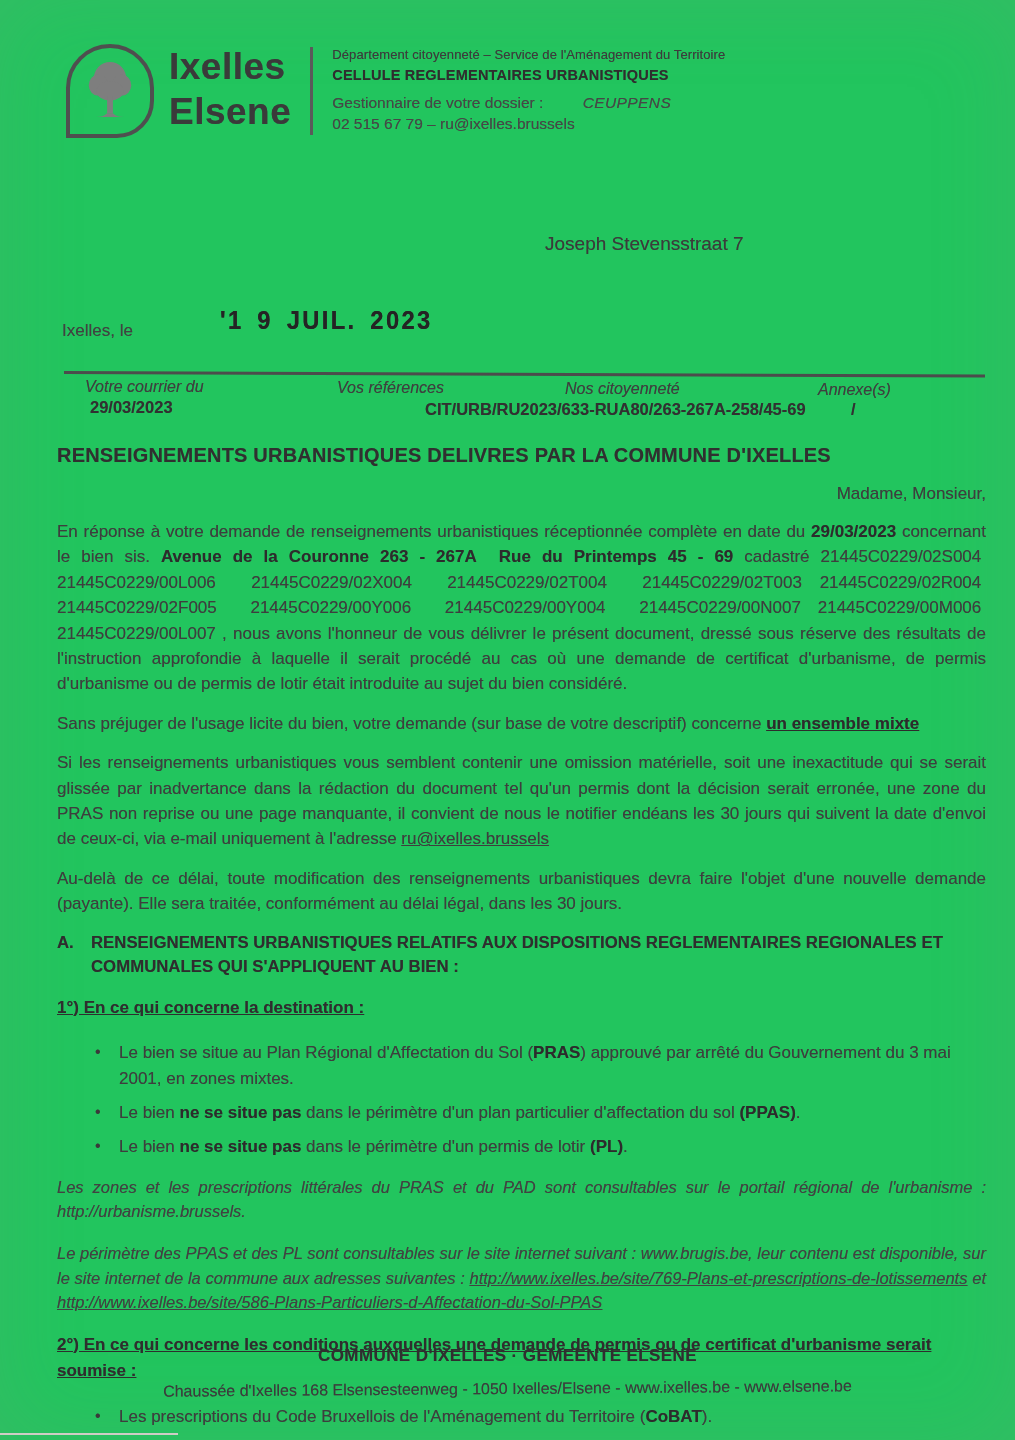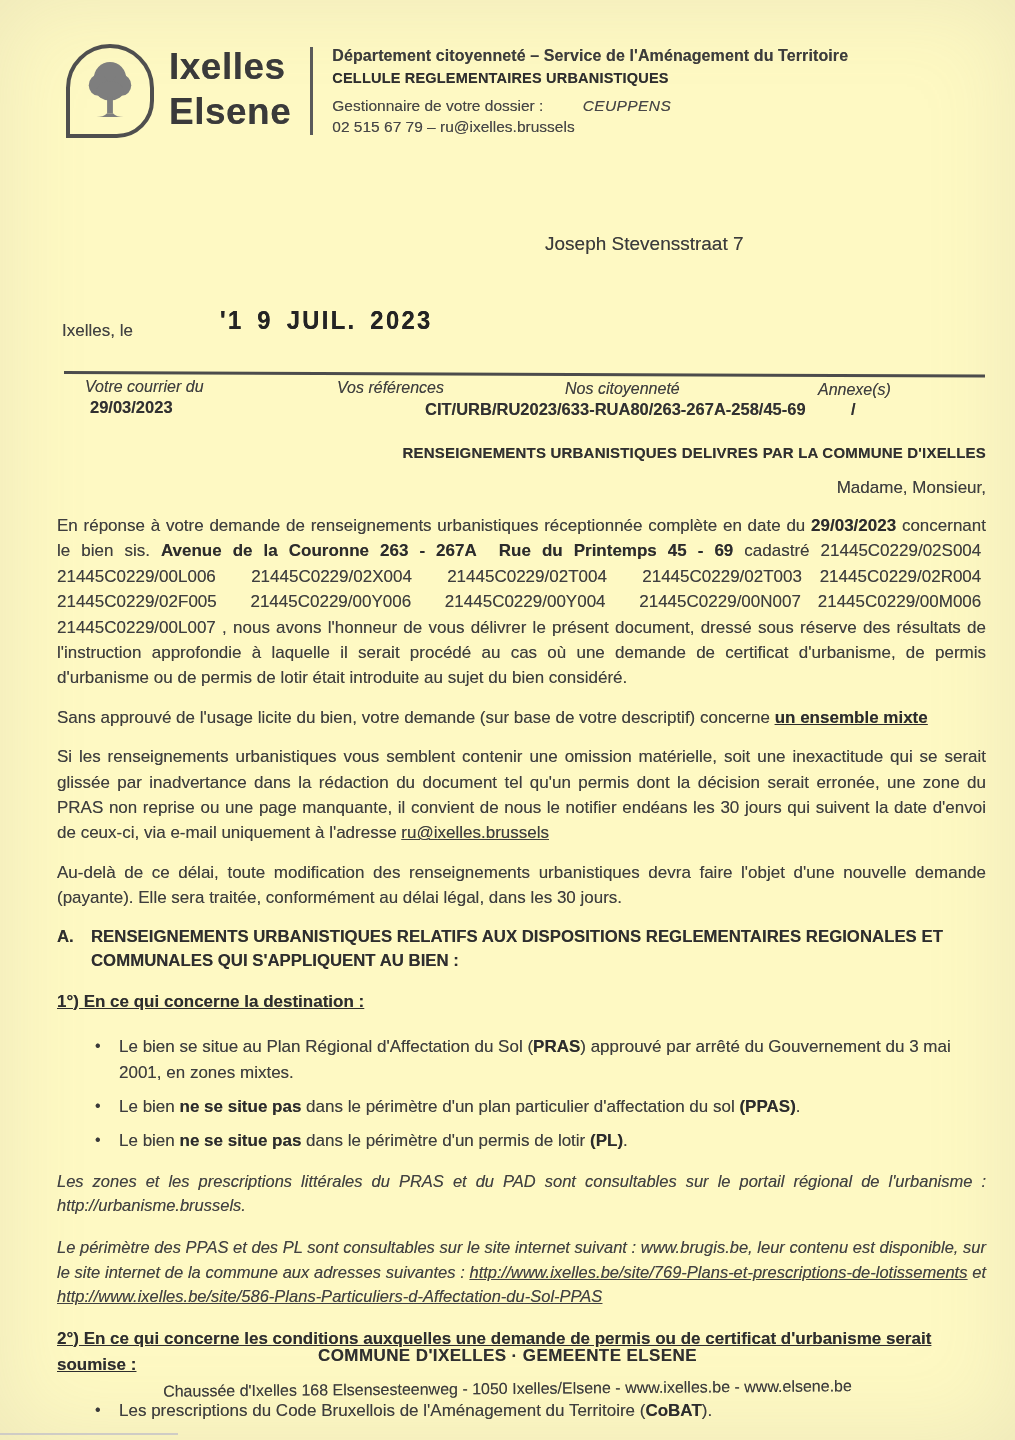--- a/index.html
+++ b/index.html
@@ -1,35 +1,35 @@
 <!DOCTYPE html>
 <html><head>
 <meta charset="utf-8">
 <style>
   html,body { margin:0; padding:0; }
   body { width:1015px; height:1440px; background:#e9e7e2; font-family:"Liberation Sans",sans-serif; }
 
   .page {
     position:relative; width:1015px; height:1440px; overflow:hidden;
-    background:#fef9c3; color:#3e3e3e;
+    background:#22c55e; color:#3e3e3e;
     box-shadow: inset 0 0 90px rgba(150,145,135,.16);
     text-shadow: 0 0 .4px rgba(60,60,60,.55);
   }
 
   
   .letterhead { position:absolute; top:44px; left:66px; display:flex; align-items:flex-start; }
   .badge {
     width:88px; height:94px; box-sizing:border-box;
     border:4px solid #4f4f4f; border-radius:45px 45px 38px 0;
     display:flex; align-items:flex-end; justify-content:center; padding-bottom:9px;
   }
   .logo-text { margin:0 0 0 15px; font-size:37px; font-weight:bold; color:#3a3a3a; line-height:45px; letter-spacing:.5px; }
   .vdiv { width:3px; height:88px; background:#5a5a5a; margin:3px 0 0 19px; flex:none; }
   .head-right { margin-left:19px; padding-top:3px; }
-  .dept { font-size:16px; font-weight:bold; color:#3c3c3c; letter-spacing:.1px; }
+  .dept { font-size:13px; font-weight:normal; color:#3c3c3c; letter-spacing:.1px; }
   .cell { font-size:14.5px; font-weight:bold; color:#2e2e2e; margin-top:5px; letter-spacing:.2px; }
   .manager { font-size:15.5px; color:#474747; margin-top:11px; }
   .manager .mgr-name { font-style:italic; letter-spacing:.4px;margin-left:35px; }
   .contact { font-size:15.5px; color:#474747; margin-top:3px; }
 
   
   .recipient { position:absolute; left:545px; top:230px; font-size:19px; line-height:27.5px; color:#3b3b3b; }
   .dateline-label { position:absolute; left:62px; top:321px; font-size:17px; color:#424242; }
   .stamp { position:absolute; left:220px; top:306px; font-size:25px; font-weight:bold;
            letter-spacing:2.5px; word-spacing:5px; color:#242424;
@@ -38,21 +38,21 @@
   
   .refs-rule { position:absolute; left:64px; top:371px; width:921px; height:2.5px; background:#4c4c4c;
                transform:rotate(.22deg); transform-origin:left center; }
   .ref-label { position:absolute; font-style:italic; font-size:16px; color:#3f3f3f; }
   .ref-value { position:absolute; font-weight:bold; font-size:16.5px; color:#313131; }
   .rl1{left:85px;top:378px} .rl2{left:337px;top:379px} .rl3{left:565px;top:380px} .rl4{left:818px;top:381px}
   .rv1{left:90px;top:398px} .rv3{left:425px;top:400px} .rv4{left:851px;top:400px}
 
   
   .main { position:absolute; left:57px; top:444px; width:929px; }
-  .title { text-align:right; font-size:15px; font-weight:bold; color:#303030; margin:0 0 17px; letter-spacing:.2px; }
+  .title { text-align:left; font-size:20px; font-weight:bold; color:#303030; margin:0 0 17px; letter-spacing:.2px; }
   .salutation { font-size:17px; margin:0 0 15px;text-align:right; }
   p.body { font-size:17px; line-height:25.4px; text-align:justify; margin:3px 0 14px; color:#3e3e3e; }
   p.body b, li b { color:#2c2c2c; }
   .u { text-decoration:underline; }
   .section-a { display:flex; font-weight:bold; font-size:16.8px; line-height:24.5px; margin:5px 0 15px; color:#2e2e2e; }
   .section-a .idx { width:34px; flex:none; }
   .sub { font-size:17px; font-weight:bold; text-decoration:underline; color:#2e2e2e; margin:0 0 19px; line-height:26.5px; }
   ul.bullets { list-style:none; margin:0 0 15px; padding:0 0 0 38px; }
   ul.bullets li { position:relative; font-size:17px; line-height:25.4px; margin-bottom:9px; padding-left:24px; }
   ul.bullets li::before { content:"\2022"; position:absolute; left:0; top:-1px; font-size:16px; color:#3a3a3a; }
@@ -117,21 +117,21 @@
   <span class="ref-value rv4">/</span>
 
   <div class="main">
 
     <h1 class="title">RENSEIGNEMENTS URBANISTIQUES DELIVRES PAR LA COMMUNE D'IXELLES</h1>
 
     <p class="salutation">Madame, Monsieur,</p>
 
     <p class="body"><span>En réponse à votre demande de renseignements urbanistiques réceptionnée complète en date du </span><b>29/03/2023</b><span> concernant le bien sis. </span><b>Avenue de la Couronne 263 - 267A&nbsp; Rue du Printemps 45 - 69</b><span> cadastré 21445C0229/02S004&nbsp; 21445C0229/00L006&nbsp; 21445C0229/02X004&nbsp; 21445C0229/02T004&nbsp; 21445C0229/02T003 21445C0229/02R004&nbsp; 21445C0229/02F005&nbsp; 21445C0229/00Y006&nbsp; 21445C0229/00Y004&nbsp; 21445C0229/00N007 21445C0229/00M006&nbsp; 21445C0229/00L007 , nous avons l'honneur de vous délivrer le présent document, dressé sous réserve des résultats de l'instruction approfondie à laquelle il serait procédé au cas où une demande de certificat d'urbanisme, de permis d'urbanisme ou de permis de lotir était introduite au sujet du bien considéré.</span></p>
 
-    <p class="body"><span>Sans approuvé de l'usage licite du bien, votre demande (sur base de votre descriptif) concerne </span><b class="u">un ensemble mixte</b></p>
+    <p class="body"><span>Sans préjuger de l'usage licite du bien, votre demande (sur base de votre descriptif) concerne </span><b class="u">un ensemble mixte</b></p>
 
     <p class="body"><span>Si les renseignements urbanistiques vous semblent contenir une omission matérielle, soit une inexactitude qui se serait glissée par inadvertance dans la rédaction du document tel qu'un permis dont la décision serait erronée, une zone du PRAS non reprise ou une page manquante, il convient de nous le notifier endéans les 30 jours qui suivent la date d'envoi de ceux-ci, via e-mail uniquement à l'adresse </span><span class="u">ru@ixelles.brussels</span></p>
 
     <p class="body">Au-delà de ce délai, toute modification des renseignements urbanistiques devra faire l'objet d'une nouvelle demande (payante). Elle sera traitée, conformément au délai légal, dans les 30 jours.</p>
 
     <div class="section-a">
       <span class="idx">A.</span>
       <span>RENSEIGNEMENTS URBANISTIQUES RELATIFS AUX DISPOSITIONS REGLEMENTAIRES REGIONALES ET COMMUNALES QUI S'APPLIQUENT AU BIEN :</span>
     </div>
 

